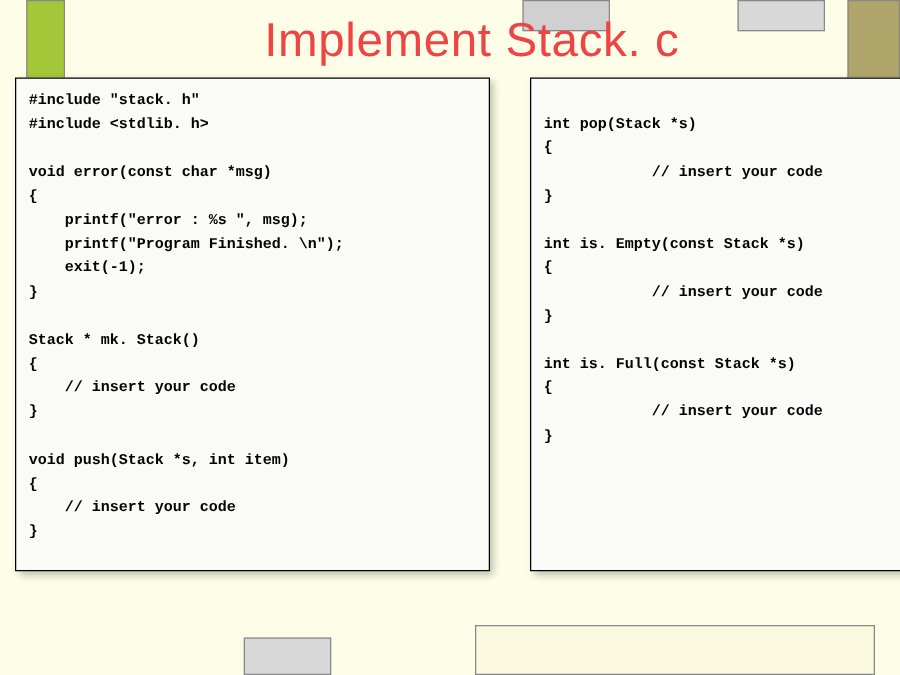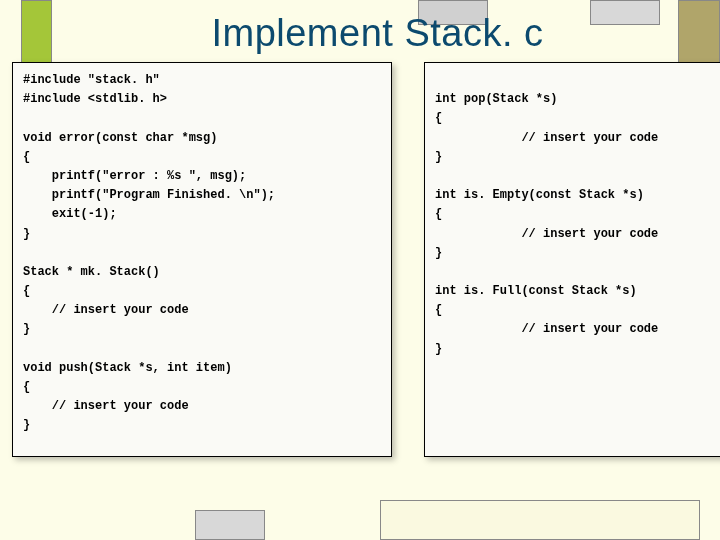--- a/index.html
+++ b/index.html
@@ -75,21 +75,21 @@
     background: #faf9e0;
   }
   .title {
     position: absolute;
     top: 12px;
     left: 80px;
     right: 45px;
     text-align: center;
     font-size: 38px;
     font-family: "Arial Narrow", Arial, sans-serif;
-    color: #0c4a6e;
+    color: #ef4444;
     letter-spacing: 0.5px;
   }
   .panel {
     position: absolute;
     background: #fafaf6;
     border: 1px solid #000;
     box-shadow: 3px 3px 6px rgba(0,0,0,0.25);
     padding: 8px 10px;
   }
   .panel-left {

